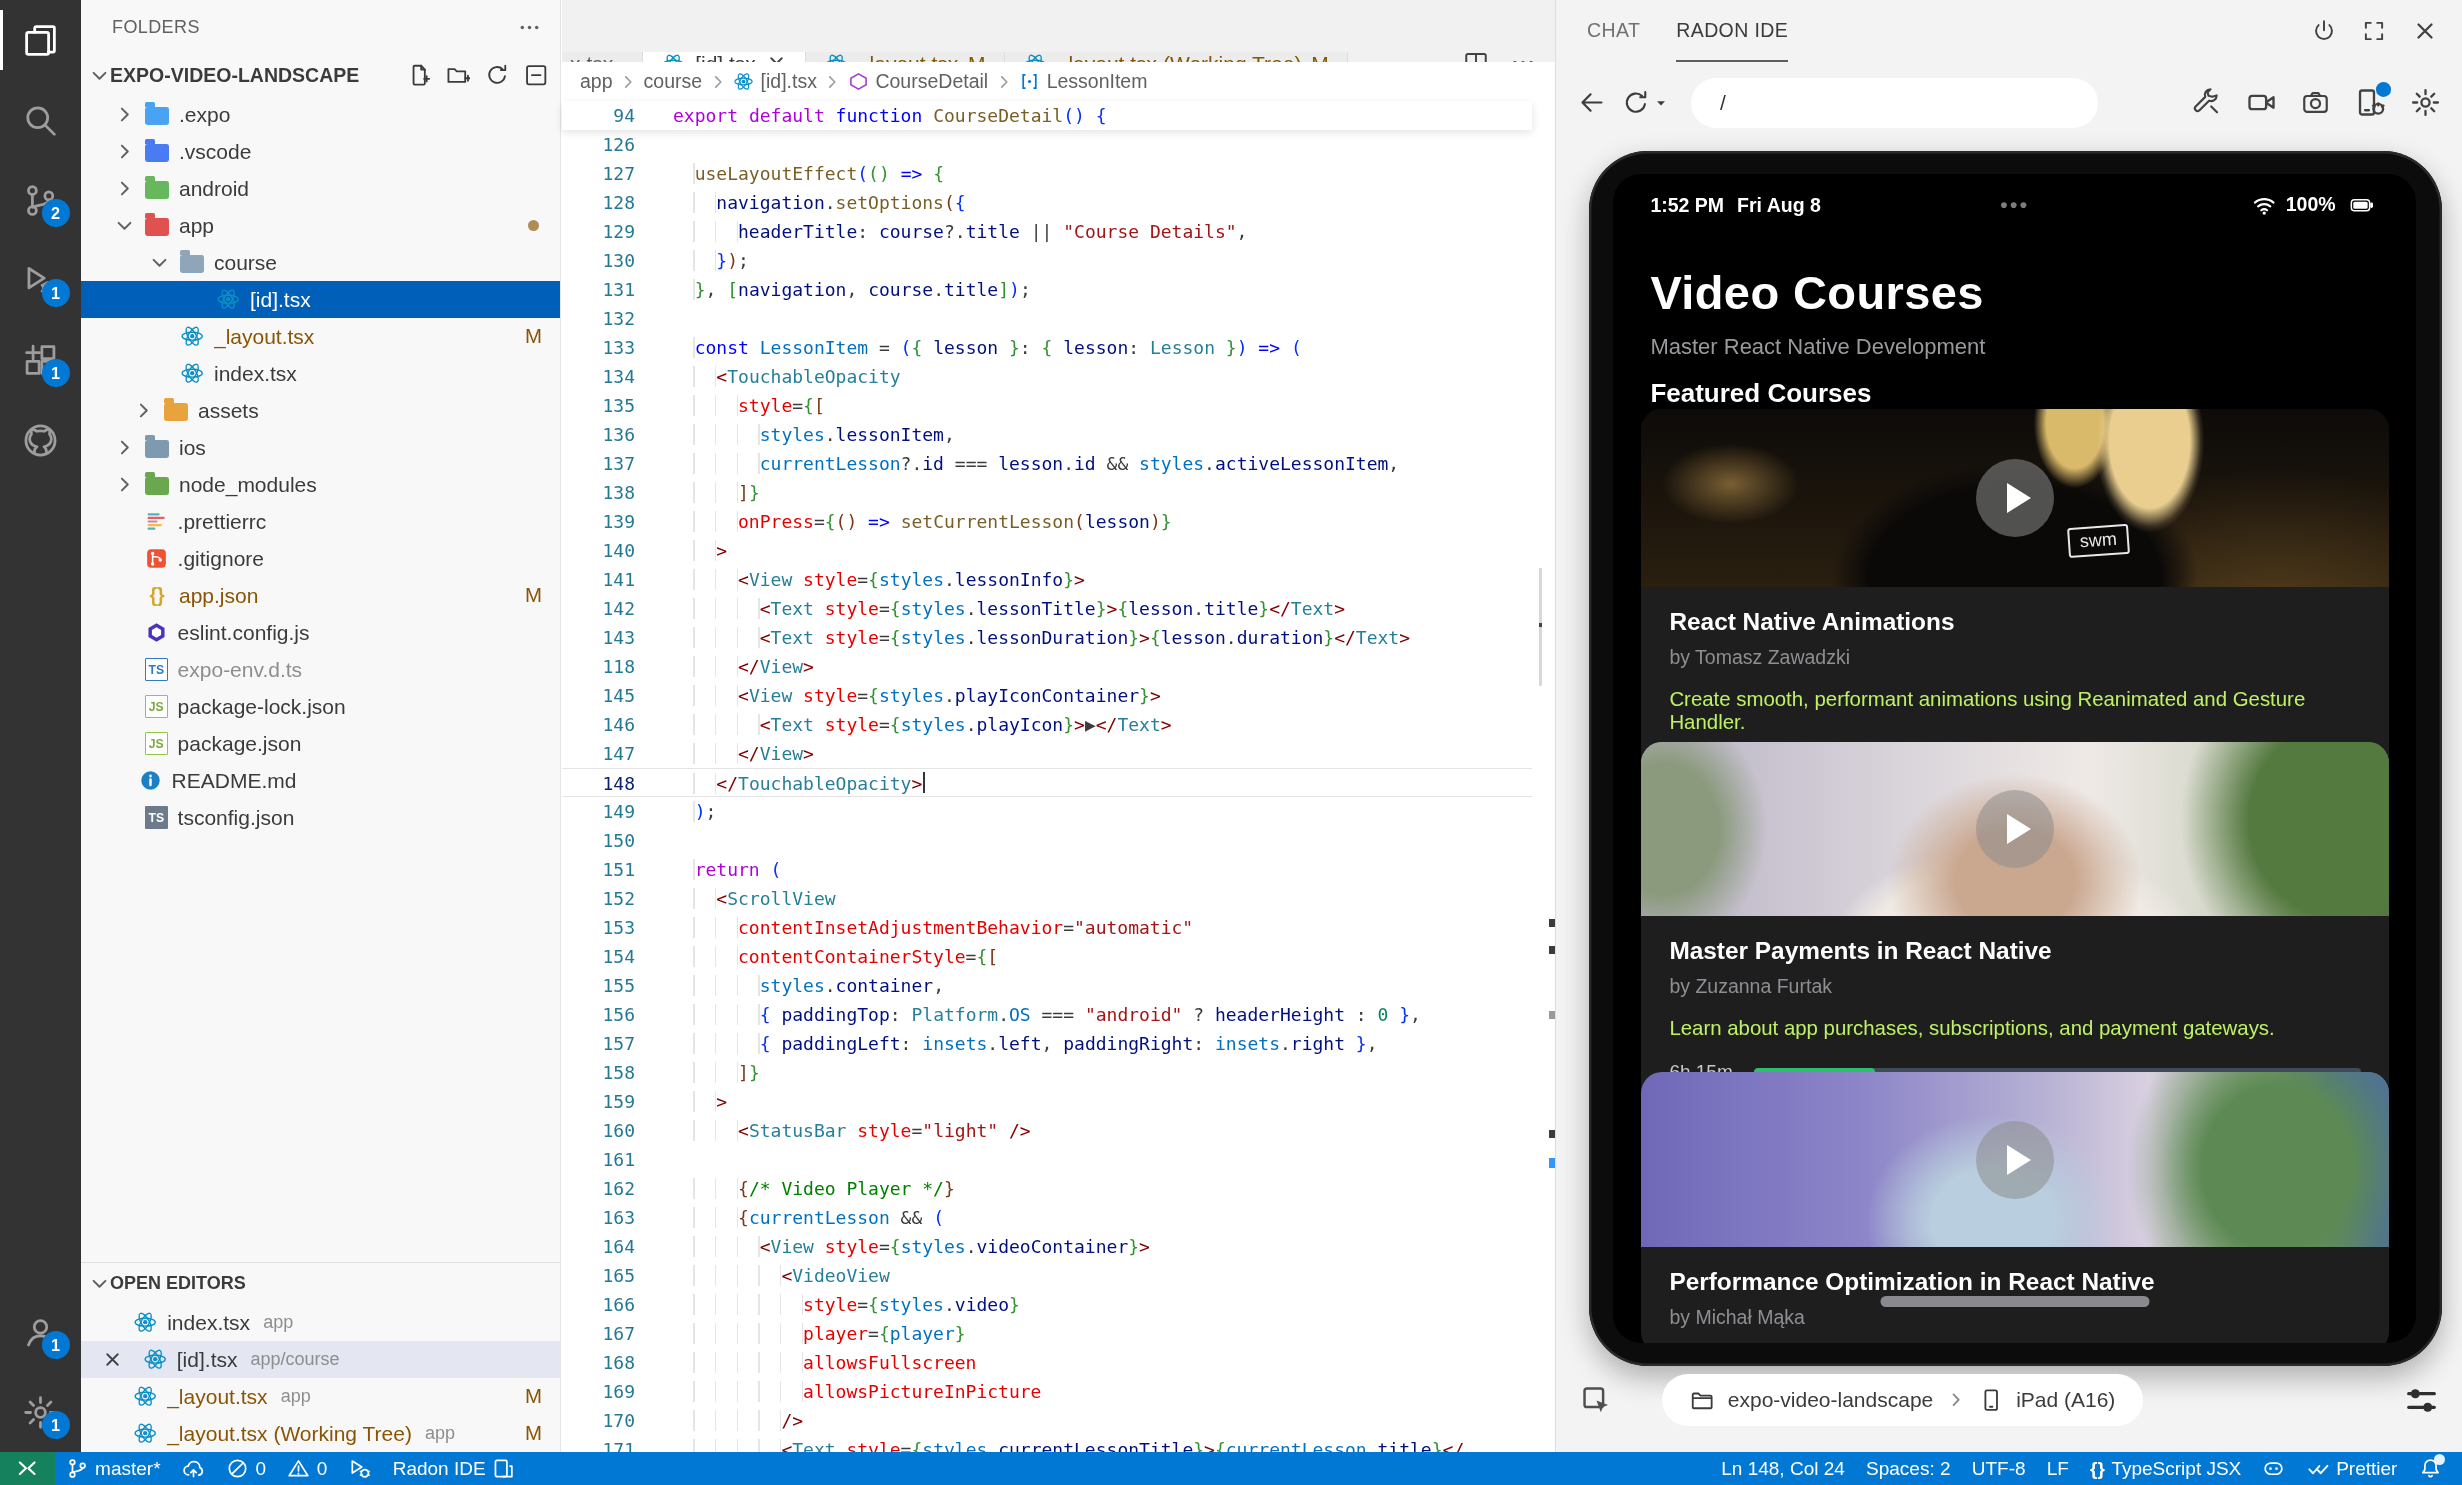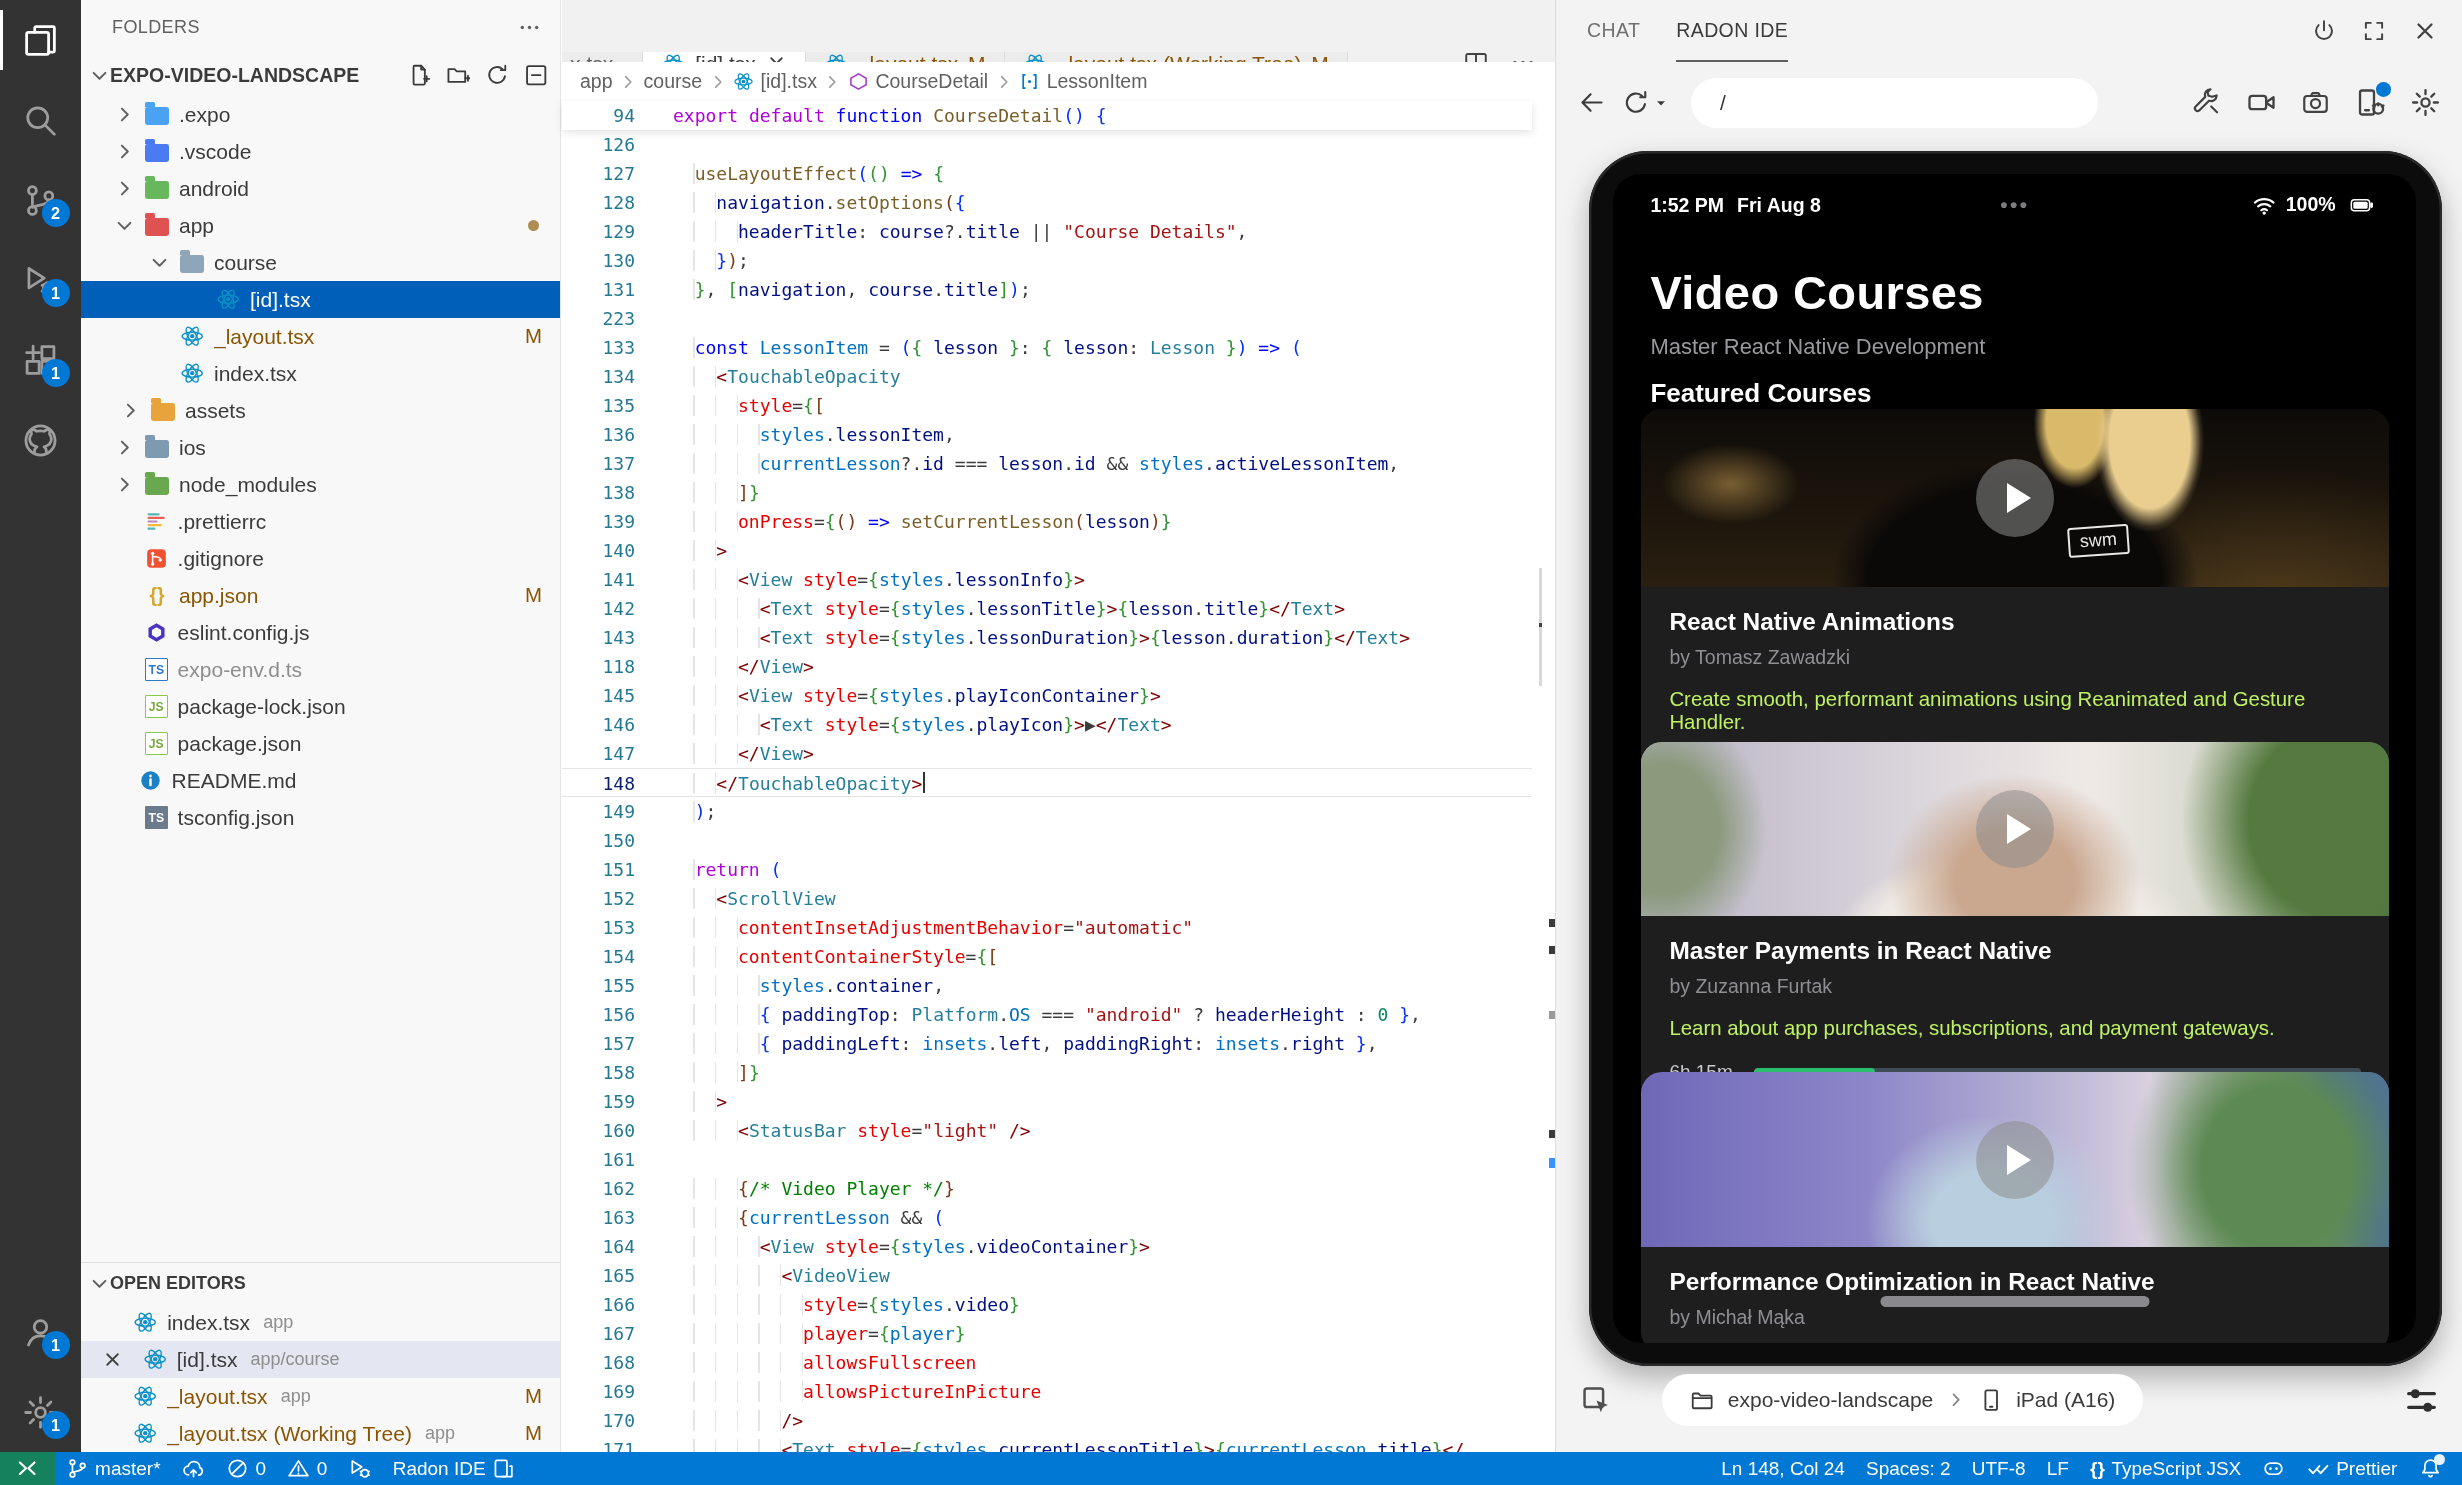--- a/index.html
+++ b/index.html
@@ -327,21 +327,21 @@
             <circle cx="8" cy="8" r="1.4" fill="#0a8fc7"></circle>
             <g stroke="#0a8fc7" stroke-width=".9">
               <ellipse cx="8" cy="8" rx="6.6" ry="2.6"></ellipse>
               <ellipse cx="8" cy="8" rx="6.6" ry="2.6" transform="rotate(60 8 8)"></ellipse>
               <ellipse cx="8" cy="8" rx="6.6" ry="2.6" transform="rotate(120 8 8)"></ellipse>
             </g>
           </svg>
         </span>
         <span class="lbl">index.tsx</span>
       </div>
-      <div class="tree-item" style="padding-left:39px">
+      <div class="tree-item" style="padding-left:52px">
         <span class="chev icn">
           <svg viewBox="0 0 16 16" fill="none" stroke="currentColor" stroke-width="1.5" stroke-linecap="round" stroke-linejoin="round">
             <path d="m6 3.5 4.5 4.5L6 12.5"></path>
           </svg>
         </span>
         <span class="folder" style="background:#e8a33d"></span>
         <span class="lbl">assets</span>
       </div>
       <div class="tree-item" style="padding-left:33px">
         <span class="chev icn">
@@ -641,21 +641,21 @@
   <div id="sticky">
       <div class="line"><span class="ln">94</span><span class="ct"><span class="tk-k">export</span><span class="tk-p"> </span><span class="tk-k">default</span><span class="tk-p"> </span><span class="tk-kb">function</span><span class="tk-p"> </span><span class="tk-f">CourseDetail</span><span class="tk-b1">()</span><span class="tk-p"> </span><span class="tk-b1">{</span></span></div>
     </div>
   <div id="codelines">
       <div class="line"><span class="ln">126</span><span class="ct"></span></div>
       <div class="line"><span class="ln">127</span><span class="ct"><span class="tk-p lead">  </span><span class="tk-f">useLayoutEffect</span><span class="tk-b1">(</span><span class="tk-b2">()</span><span class="tk-p"> </span><span class="tk-kb">=&gt;</span><span class="tk-p"> </span><span class="tk-b2">{</span></span></div>
       <div class="line"><span class="ln">128</span><span class="ct"><span class="tk-p lead">    </span><span class="tk-v">navigation</span><span class="tk-p">.</span><span class="tk-f">setOptions</span><span class="tk-b3">(</span><span class="tk-b1">{</span></span></div>
       <div class="line"><span class="ln">129</span><span class="ct"><span class="tk-p lead">      </span><span class="tk-v">headerTitle</span><span class="tk-p">: </span><span class="tk-v">course</span><span class="tk-p">?.</span><span class="tk-v">title</span><span class="tk-p"> || </span><span class="tk-s">"Course Details"</span><span class="tk-p">,</span></span></div>
       <div class="line"><span class="ln">130</span><span class="ct"><span class="tk-p lead">    </span><span class="tk-b1">}</span><span class="tk-b3">)</span><span class="tk-p">;</span></span></div>
       <div class="line"><span class="ln">131</span><span class="ct"><span class="tk-p lead">  </span><span class="tk-b2">}</span><span class="tk-p">, </span><span class="tk-b2">[</span><span class="tk-v">navigation</span><span class="tk-p">, </span><span class="tk-v">course</span><span class="tk-p">.</span><span class="tk-v">title</span><span class="tk-b2">]</span><span class="tk-b1">)</span><span class="tk-p">;</span></span></div>
-      <div class="line"><span class="ln">223</span><span class="ct"></span></div>
+      <div class="line"><span class="ln">132</span><span class="ct"></span></div>
       <div class="line"><span class="ln">133</span><span class="ct"><span class="tk-p lead">  </span><span class="tk-kb">const</span><span class="tk-p"> </span><span class="tk-cv">LessonItem</span><span class="tk-p"> = </span><span class="tk-b1">(</span><span class="tk-b2">{</span><span class="tk-p"> </span><span class="tk-v">lesson</span><span class="tk-p"> </span><span class="tk-b2">}</span><span class="tk-p">: </span><span class="tk-b2">{</span><span class="tk-p"> </span><span class="tk-v">lesson</span><span class="tk-p">: </span><span class="tk-t">Lesson</span><span class="tk-p"> </span><span class="tk-b2">}</span><span class="tk-b1">)</span><span class="tk-p"> </span><span class="tk-kb">=&gt;</span><span class="tk-p"> </span><span class="tk-b1">(</span></span></div>
       <div class="line"><span class="ln">134</span><span class="ct"><span class="tk-p lead">    </span><span class="tk-tp">&lt;</span><span class="tk-t">TouchableOpacity</span></span></div>
       <div class="line"><span class="ln">135</span><span class="ct"><span class="tk-p lead">      </span><span class="tk-a">style</span><span class="tk-p">=</span><span class="tk-b2">{</span><span class="tk-b3">[</span></span></div>
       <div class="line"><span class="ln">136</span><span class="ct"><span class="tk-p lead">        </span><span class="tk-cv">styles</span><span class="tk-p">.</span><span class="tk-v">lessonItem</span><span class="tk-p">,</span></span></div>
       <div class="line"><span class="ln">137</span><span class="ct"><span class="tk-p lead">        </span><span class="tk-cv">currentLesson</span><span class="tk-p">?.</span><span class="tk-v">id</span><span class="tk-p"> === </span><span class="tk-v">lesson</span><span class="tk-p">.</span><span class="tk-v">id</span><span class="tk-p"> &amp;&amp; </span><span class="tk-cv">styles</span><span class="tk-p">.</span><span class="tk-v">activeLessonItem</span><span class="tk-p">,</span></span></div>
       <div class="line"><span class="ln">138</span><span class="ct"><span class="tk-p lead">      </span><span class="tk-b3">]</span><span class="tk-b2">}</span></span></div>
       <div class="line"><span class="ln">139</span><span class="ct"><span class="tk-p lead">      </span><span class="tk-a">onPress</span><span class="tk-p">=</span><span class="tk-b2">{</span><span class="tk-b3">()</span><span class="tk-p"> </span><span class="tk-kb">=&gt;</span><span class="tk-p"> </span><span class="tk-f">setCurrentLesson</span><span class="tk-b3">(</span><span class="tk-v">lesson</span><span class="tk-b3">)</span><span class="tk-b2">}</span></span></div>
       <div class="line"><span class="ln">140</span><span class="ct"><span class="tk-p lead">    </span><span class="tk-tp">&gt;</span></span></div>
       <div class="line"><span class="ln">141</span><span class="ct"><span class="tk-p lead">      </span><span class="tk-tp">&lt;</span><span class="tk-t">View</span><span class="tk-p"> </span><span class="tk-a">style</span><span class="tk-p">=</span><span class="tk-b2">{</span><span class="tk-cv">styles</span><span class="tk-p">.</span><span class="tk-v">lessonInfo</span><span class="tk-b2">}</span><span class="tk-tp">&gt;</span></span></div>
       <div class="line"><span class="ln">142</span><span class="ct"><span class="tk-p lead">        </span><span class="tk-tp">&lt;</span><span class="tk-t">Text</span><span class="tk-p"> </span><span class="tk-a">style</span><span class="tk-p">=</span><span class="tk-b2">{</span><span class="tk-cv">styles</span><span class="tk-p">.</span><span class="tk-v">lessonTitle</span><span class="tk-b2">}</span><span class="tk-tp">&gt;</span><span class="tk-b2">{</span><span class="tk-v">lesson</span><span class="tk-p">.</span><span class="tk-v">title</span><span class="tk-b2">}</span><span class="tk-tp">&lt;/</span><span class="tk-t">Text</span><span class="tk-tp">&gt;</span></span></div>

